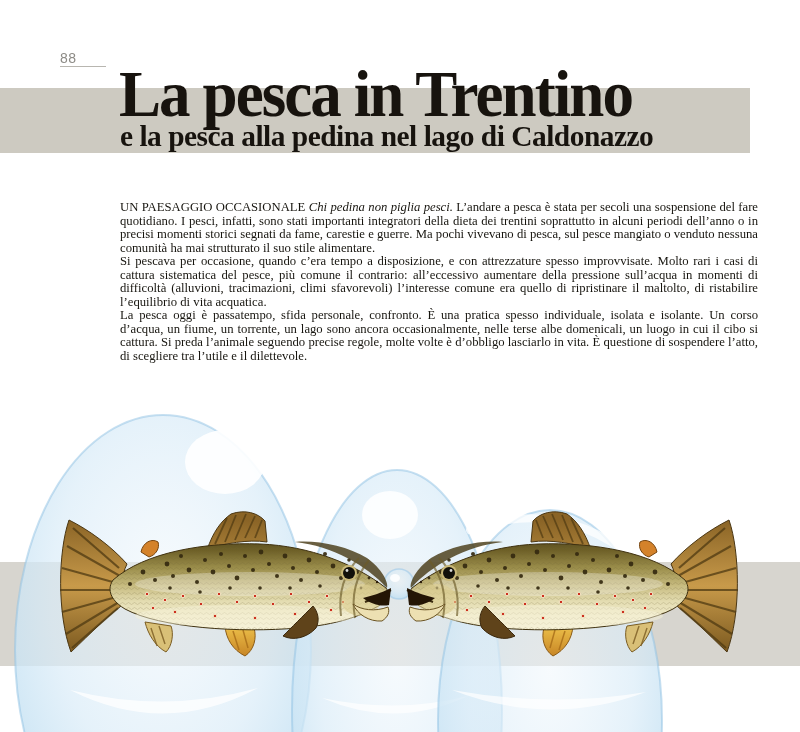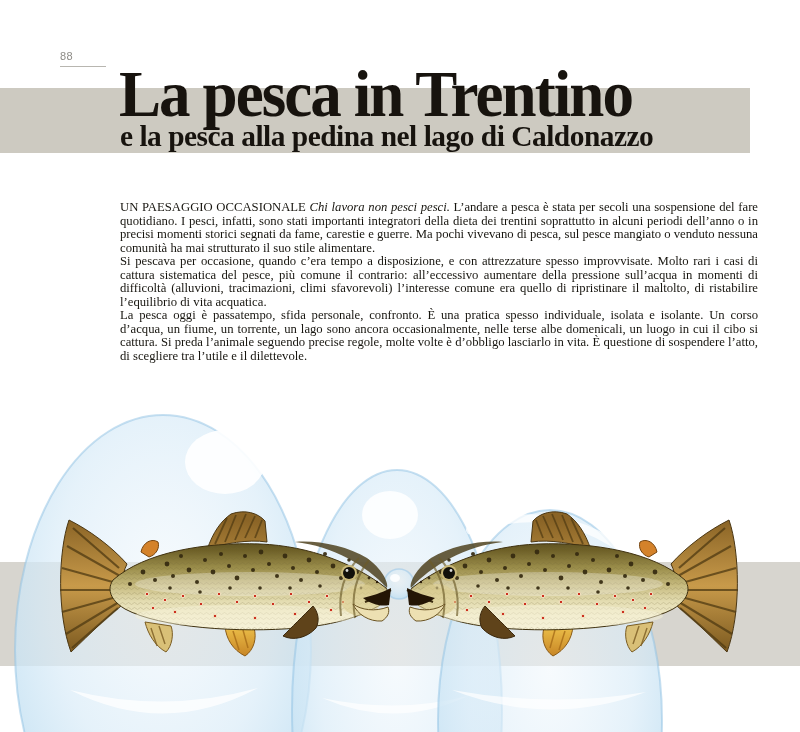--- a/index.html
+++ b/index.html
@@ -1,21 +1,21 @@
 <!DOCTYPE html>
 <html><head>
 <meta charset="utf-8">
 <style>
   html,body{margin:0;padding:0;}
   body{
     width:800px;height:732px;position:relative;overflow:hidden;
     background:#ffffff;font-family:"Liberation Serif", serif;
   }
   .page-number{
-    position:absolute;left:60px;top:50px;font-size:11px;color:#8d8b86;
+    position:absolute;left:60px;top:50px;font-size:14px;color:#8d8b86;
     font-family:"Liberation Sans", sans-serif;letter-spacing:.5px;
   }
   .page-number-rule{
     position:absolute;left:60px;top:66px;width:46px;height:1px;background:#b8b6b0;
   }
   .masthead-band{
     position:absolute;left:0;top:88px;width:750px;height:65px;background:#cdcac1;
   }
   .masthead-title{
     position:absolute;left:119px;top:62px;font-size:65px;font-weight:bold;
@@ -45,21 +45,21 @@
 <div class="page-number">88</div>
 <div class="page-number-rule"></div>
 
 <div class="masthead-band"></div>
 <div class="masthead-title">La pesca in Trentino</div>
 <div class="masthead-subtitle">e la pesca alla pedina nel lago di Caldonazzo</div>
 
 <div class="article">
   <p>
     <span class="lead-in">UN PAESAGGIO OCCASIONALE</span>
-    <span class="lead-italic">Chi lavora non pesci pesci.</span>
+    <span class="lead-italic">Chi pedina non piglia pesci.</span>
     <span>L’andare a pesca è stata per secoli una sospensione del fare quotidiano. I pesci, infatti, sono stati importanti integratori della dieta dei trentini soprattutto in alcuni periodi dell’anno o in precisi momenti storici segnati da fame, carestie e guerre. Ma pochi vivevano di pesca, sul pesce mangiato o venduto nessuna comunità ha mai strutturato il suo stile alimentare.</span>
   </p>
   <p>Si pescava per occasione, quando c’era tempo a disposizione, e con attrezzature spesso improvvisate. Molto rari i casi di cattura sistematica del pesce, più comune il contrario: all’eccessivo aumentare della pressione sull’acqua in momenti di difficoltà (alluvioni, tracimazioni, climi sfavorevoli) l’interesse comune era quello di ripristinare il maltolto, di ristabilire l’equilibrio di vita acquatica.</p>
   <p>La pesca oggi è passatempo, sfida personale, confronto. È una pratica spesso individuale, isolata e isolante. Un corso d’acqua, un fiume, un torrente, un lago sono ancora occasionalmente, nelle terse albe domenicali, un luogo in cui il cibo si cattura. Si preda l’animale seguendo precise regole, molte volte è d’obbligo lasciarlo in vita. È questione di sospendere l’atto, di scegliere tra l’utile e il dilettevole.</p>
 </div>
 
 <div class="illustration">
 <svg width="800" height="332" viewBox="0 0 800 332" xmlns="http://www.w3.org/2000/svg">
   <defs>
     <radialGradient id="bub" cx="0.5" cy="0.38" r="0.75">

